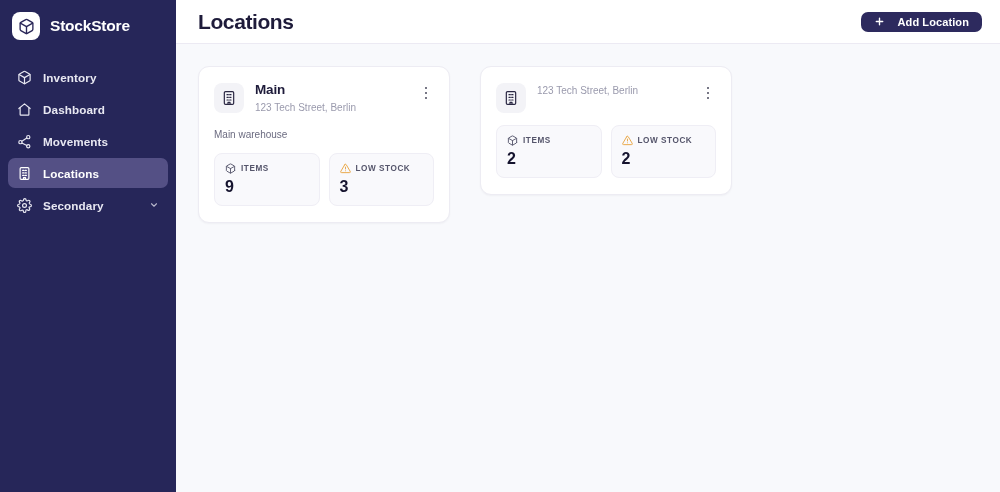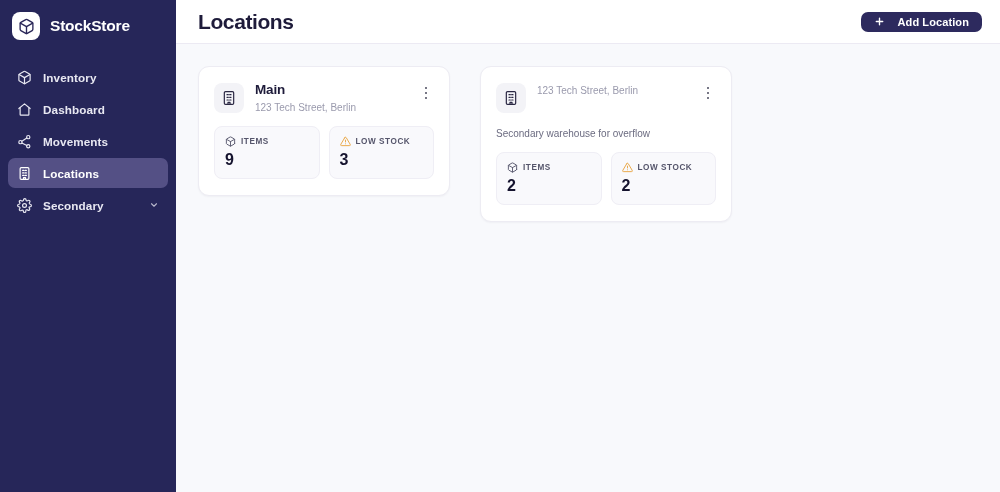--- a/index.html
+++ b/index.html
@@ -402,20 +402,21 @@
             <div class="card-title">Main</div>
             <div class="card-address">123 Tech Street, Berlin</div>
           </div>
           <div class="menu-dots">
             <span></span>
               <span></span>
               <span></span>
           </div>
         </div>
 
+        <div class="card-desc">Main warehouse</div>
 
         <div class="stats-row">
           <div class="stat-box">
             <div class="stat-label-row">
               <span class="stat-icon">
                 <svg width="11" height="11" viewBox="0 0 24 24" fill="none" stroke="#55556b" stroke-width="2" stroke-linecap="round" stroke-linejoin="round">
                   <path d="M21 16V8a2 2 0 0 0-1-1.73l-7-4a2 2 0 0 0-2 0l-7 4A2 2 0 0 0 3 8v8a2 2 0 0 0 1 1.73l7 4a2 2 0 0 0 2 0l7-4A2 2 0 0 0 21 16z"></path>
                   <path d="M3.3 7.3 12 12.2l8.7-4.9"></path>
                   <path d="M12 22V12.2"></path>
                 </svg>
@@ -452,21 +453,20 @@
           <div class="card-head-text">
             <div class="card-address">123 Tech Street, Berlin</div>
           </div>
           <div class="menu-dots">
             <span></span>
               <span></span>
               <span></span>
           </div>
         </div>
 
-        <div class="card-desc">Secondary warehouse for overflow</div>
 
         <div class="stats-row">
           <div class="stat-box">
             <div class="stat-label-row">
               <span class="stat-icon">
                 <svg width="11" height="11" viewBox="0 0 24 24" fill="none" stroke="#55556b" stroke-width="2" stroke-linecap="round" stroke-linejoin="round">
                   <path d="M21 16V8a2 2 0 0 0-1-1.73l-7-4a2 2 0 0 0-2 0l-7 4A2 2 0 0 0 3 8v8a2 2 0 0 0 1 1.73l7 4a2 2 0 0 0 2 0l7-4A2 2 0 0 0 21 16z"></path>
                   <path d="M3.3 7.3 12 12.2l8.7-4.9"></path>
                   <path d="M12 22V12.2"></path>
                 </svg>

